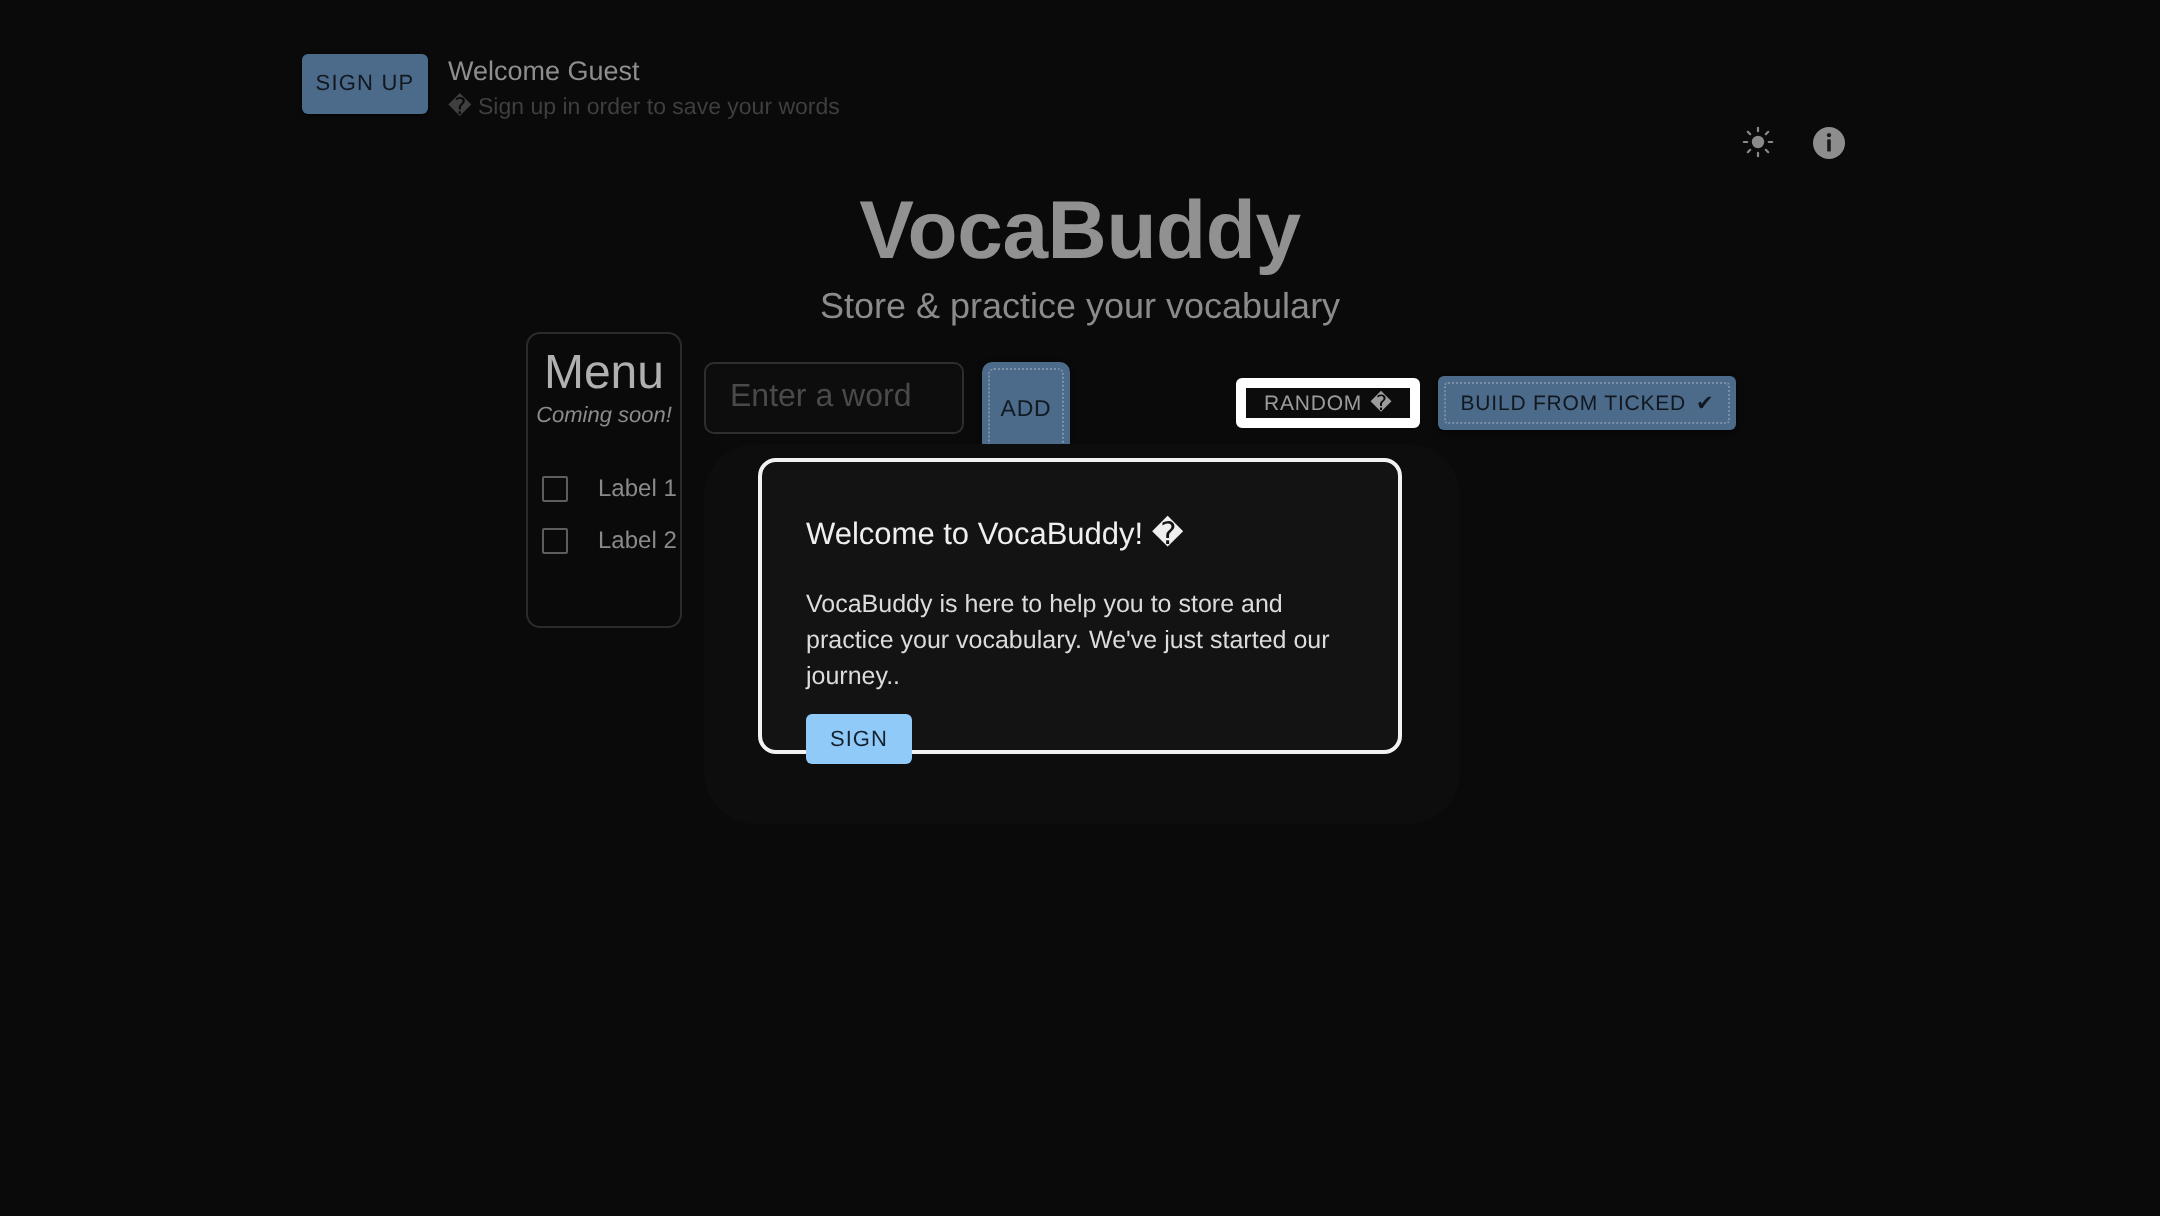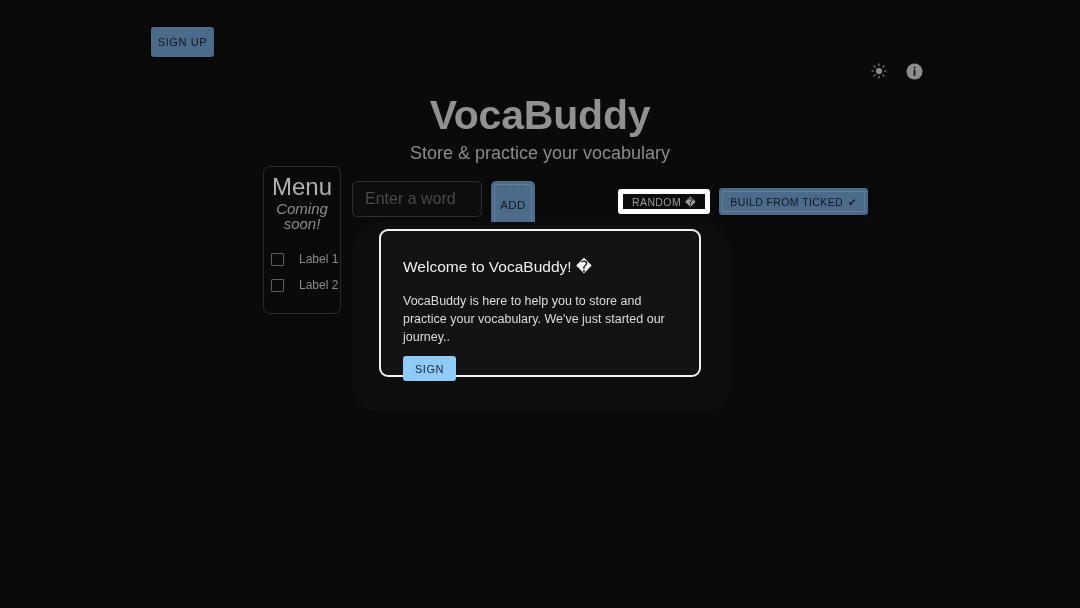--- a/index.html
+++ b/index.html
@@ -134,21 +134,21 @@
   }
   .menu-heading {
     font-size: 24px;
     color: #b0b0b0;
     text-align: center;
     line-height: 28px;
     font-weight: normal;
     margin: 0;
   }
   .menu-soon {
-    font-size: 15px;
+    font-size: 11px;
     font-style: italic;
     color: #8c8c8c;
     text-align: center;
     line-height: 15px;
     margin: 0 0 9px 0;
   }
   .menu-row {
     display: flex;
     align-items: flex-end;
     gap: 15px;
@@ -320,20 +320,24 @@
   }
 </style>
 </head>
 <body>
 
 <div class="topbar">
 
   <div class="account-block">
     <button class="signup-btn">SIGN UP</button>
 
+    <div class="welcome-wrap">
+      <div class="welcome-title">Welcome Guest</div>
+      <div class="welcome-sub"><span class="tofu">�</span> <span>Sign up in order to save your words</span></div>
+    </div>
   </div>
 
   <div class="toolicons">
     <button class="icon-btn">
       <svg width="16" height="16" viewBox="0 0 16 16">
         <circle cx="8" cy="8" r="3.1" fill="#8a8a8a"></circle>
         <g stroke="#8a8a8a" stroke-width="1.1" stroke-linecap="round">
           <line x1="8" y1="0.9" x2="8" y2="2.6"></line>
           <line x1="8" y1="13.4" x2="8" y2="15.1"></line>
           <line x1="0.9" y1="8" x2="2.6" y2="8"></line>

